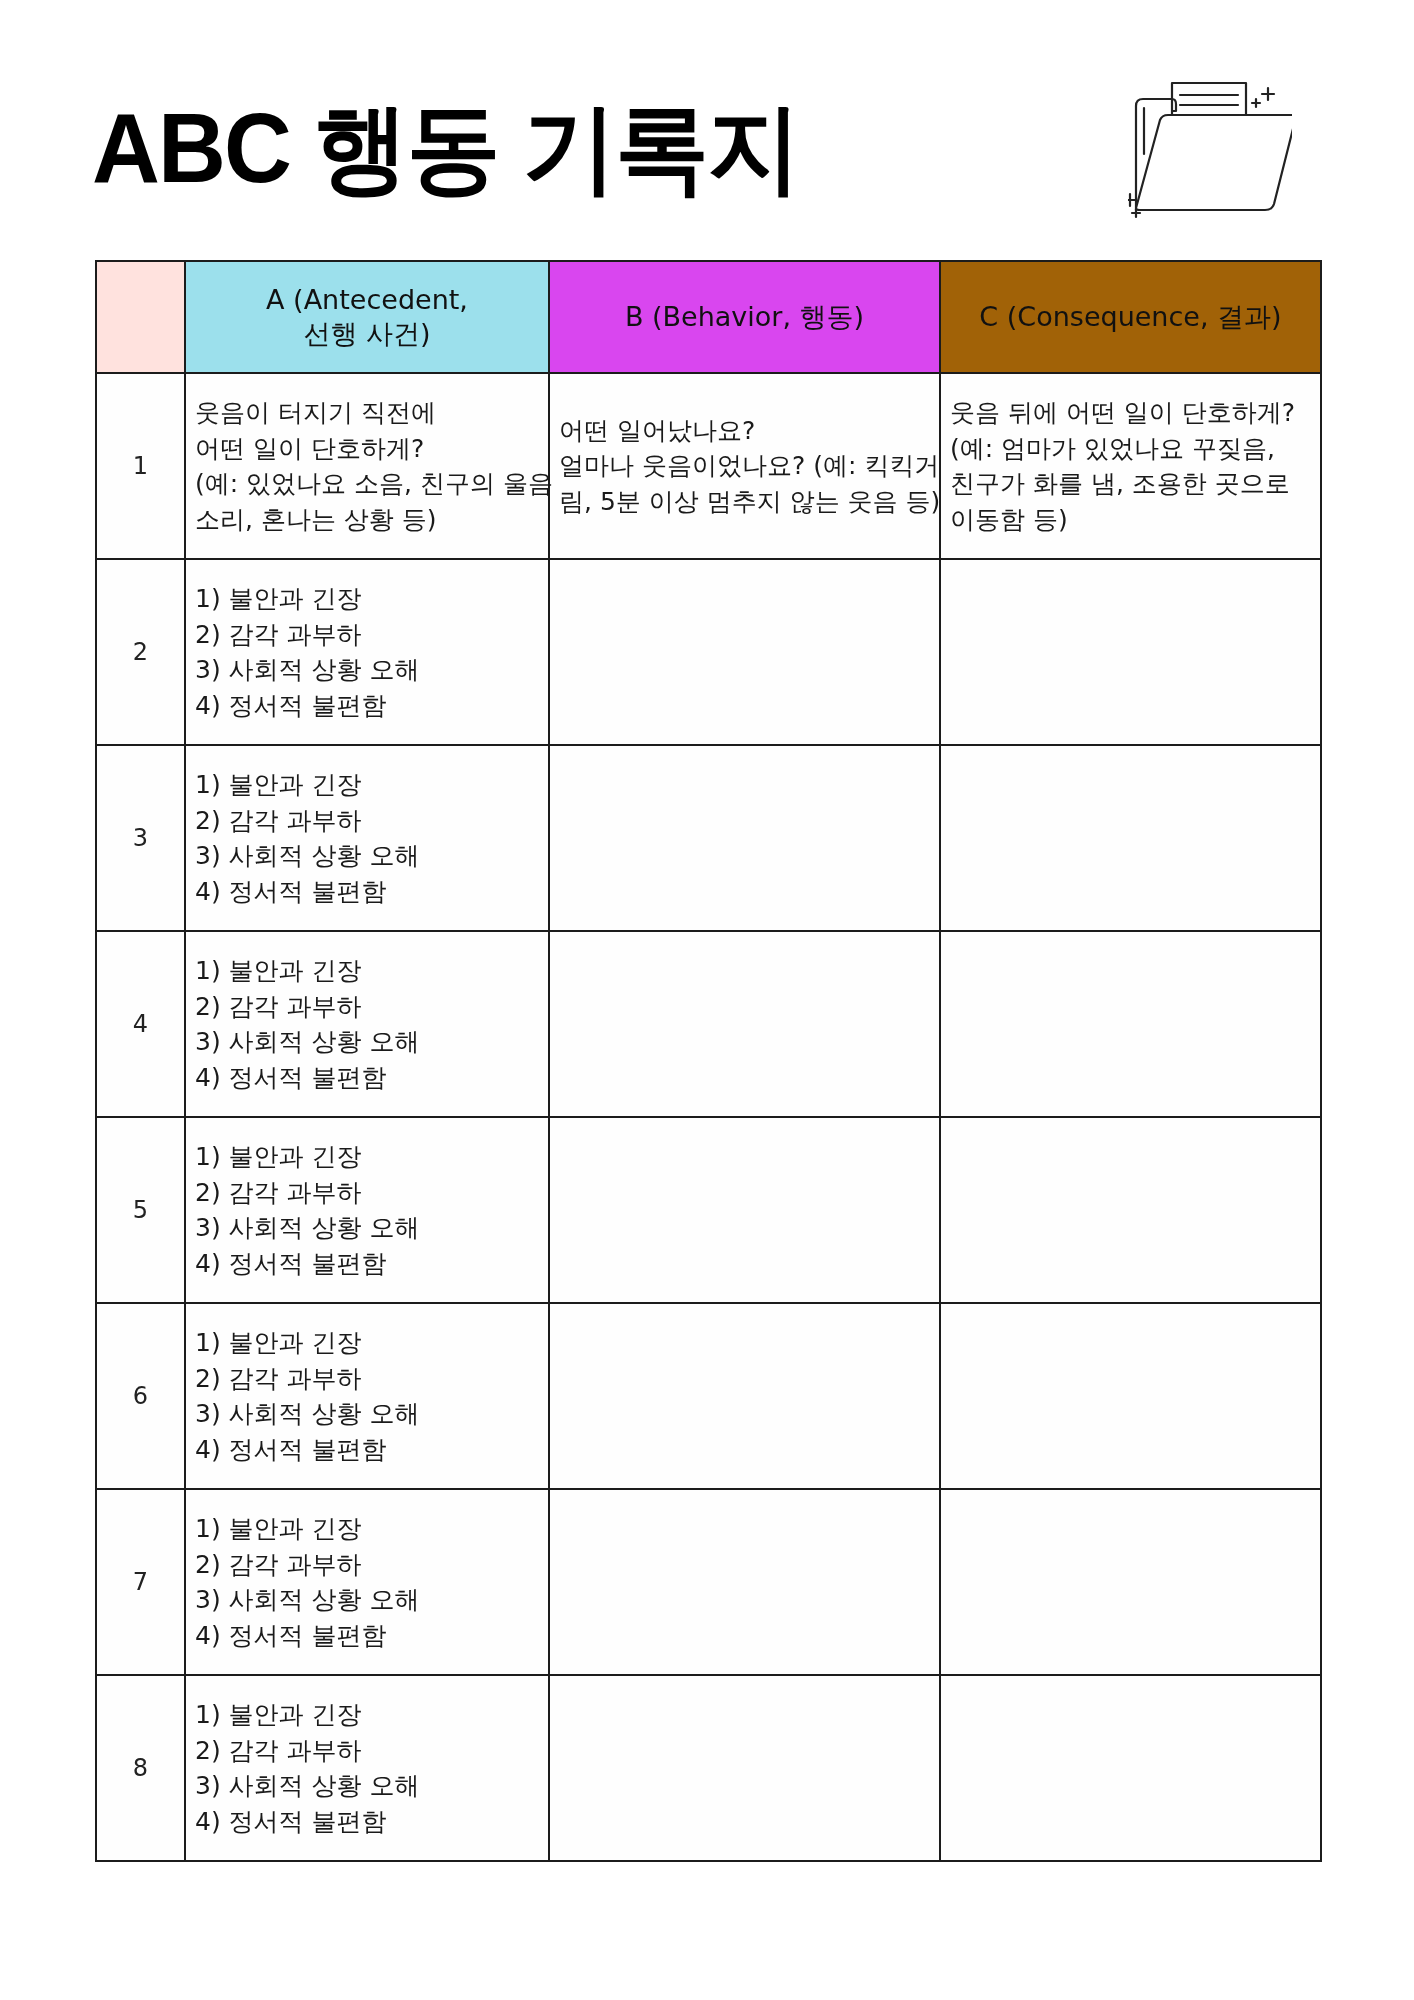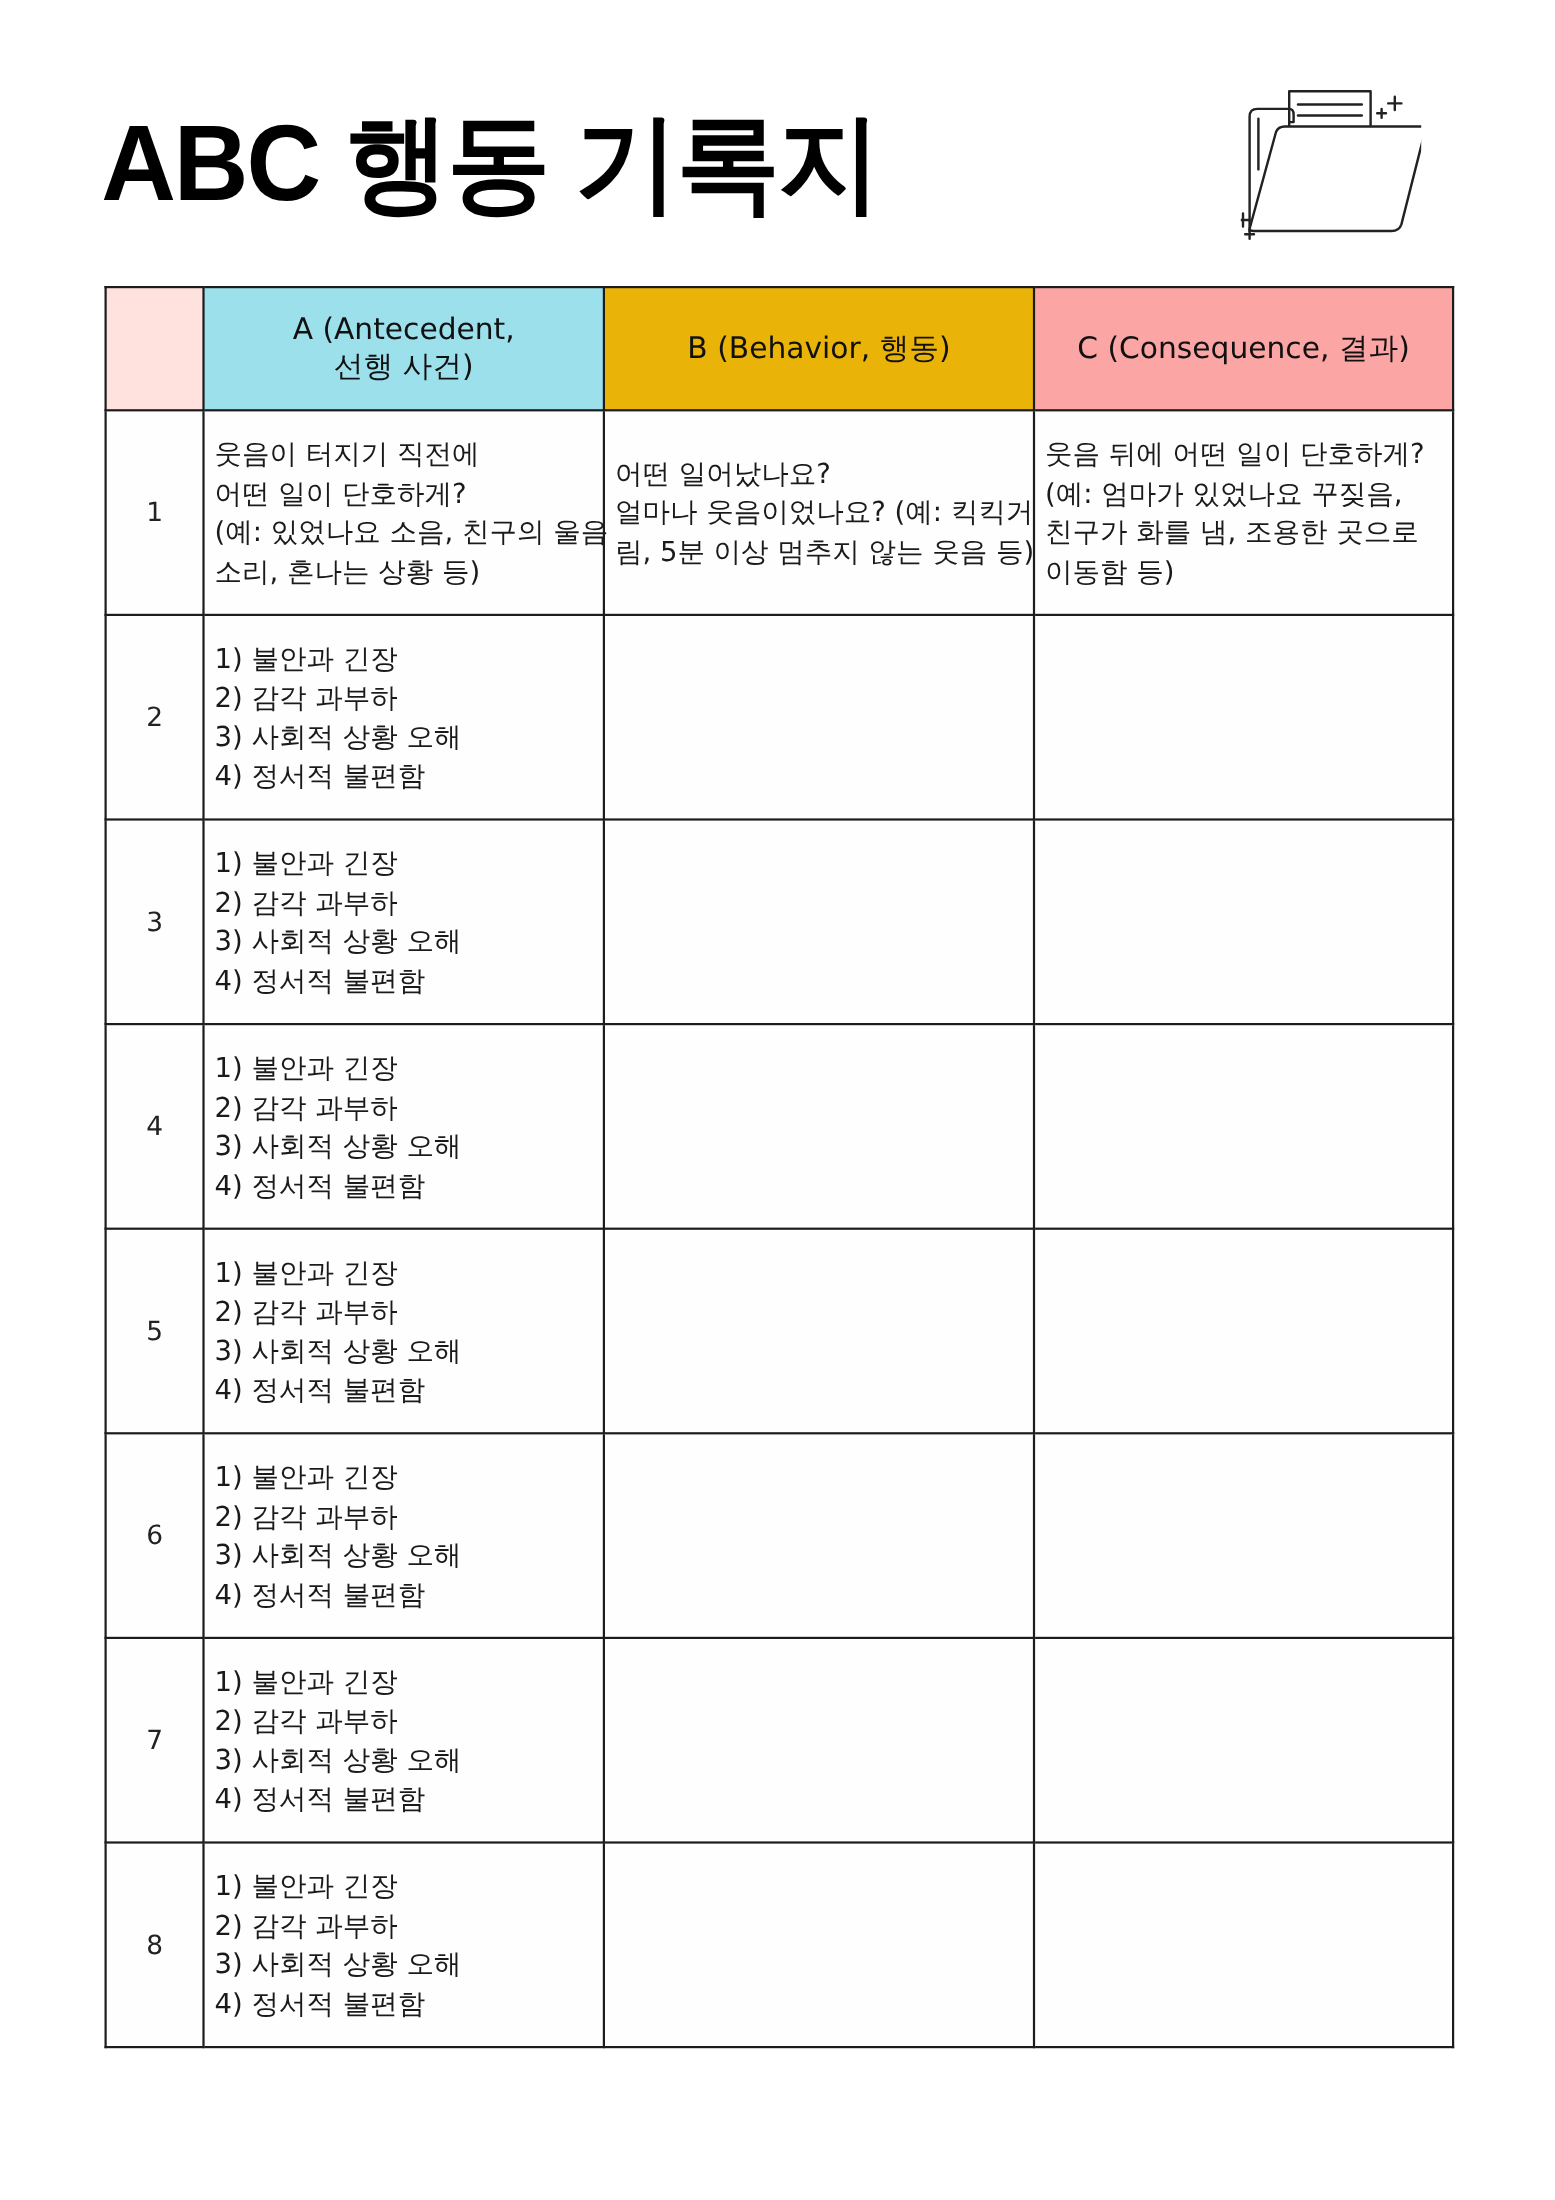--- a/index.html
+++ b/index.html
@@ -10,21 +10,21 @@
            font-weight: 900; font-size: 98px; letter-spacing: -2px; line-height: 120px;
            color: #000; transform: scaleX(0.96); transform-origin: left top; }
   .folder { position: absolute; left: 1128px; top: 80px; width: 164px; height: 140px; }
   table.abc { position: absolute; left: 95px; top: 260px; border-collapse: collapse;
               table-layout: fixed; width: 1225px; }
   table.abc td, table.abc th { border: 2px solid #1c1c1c; padding: 0; vertical-align: middle; }
   col.c0 { width: 89px; } col.c1 { width: 364px; } col.c2 { width: 391px; } col.c3 { width: 381px; }
   tr.head th { height: 110px; font-weight: normal; font-size: 27px; line-height: 34px;
                text-align: center; color: #111; }
   th.h0 { background: #FFE2DE; } th.h1 { background: #9CE0EC; }
-  th.h2 { background: #eab308; } th.h3 { background: #fca5a5; margin-top: 36px; }
+  th.h2 { background: #d946ef; } th.h3 { background: #a16207; margin-top: 36px; }
   tr.row td { height: 184px; background: #fefefe; }
   td.num { text-align: center; font-size: 24px; color: #222; }
   .cell-text { padding: 0 8px 0 9px; font-size: 25px; line-height: 35.5px; color: #1a1a1a; }
   .line { display: block; white-space: nowrap; }
 </style>
 </head>
 <body>
 
 <h1 class="title">ABC 행동 기록지</h1>
 

